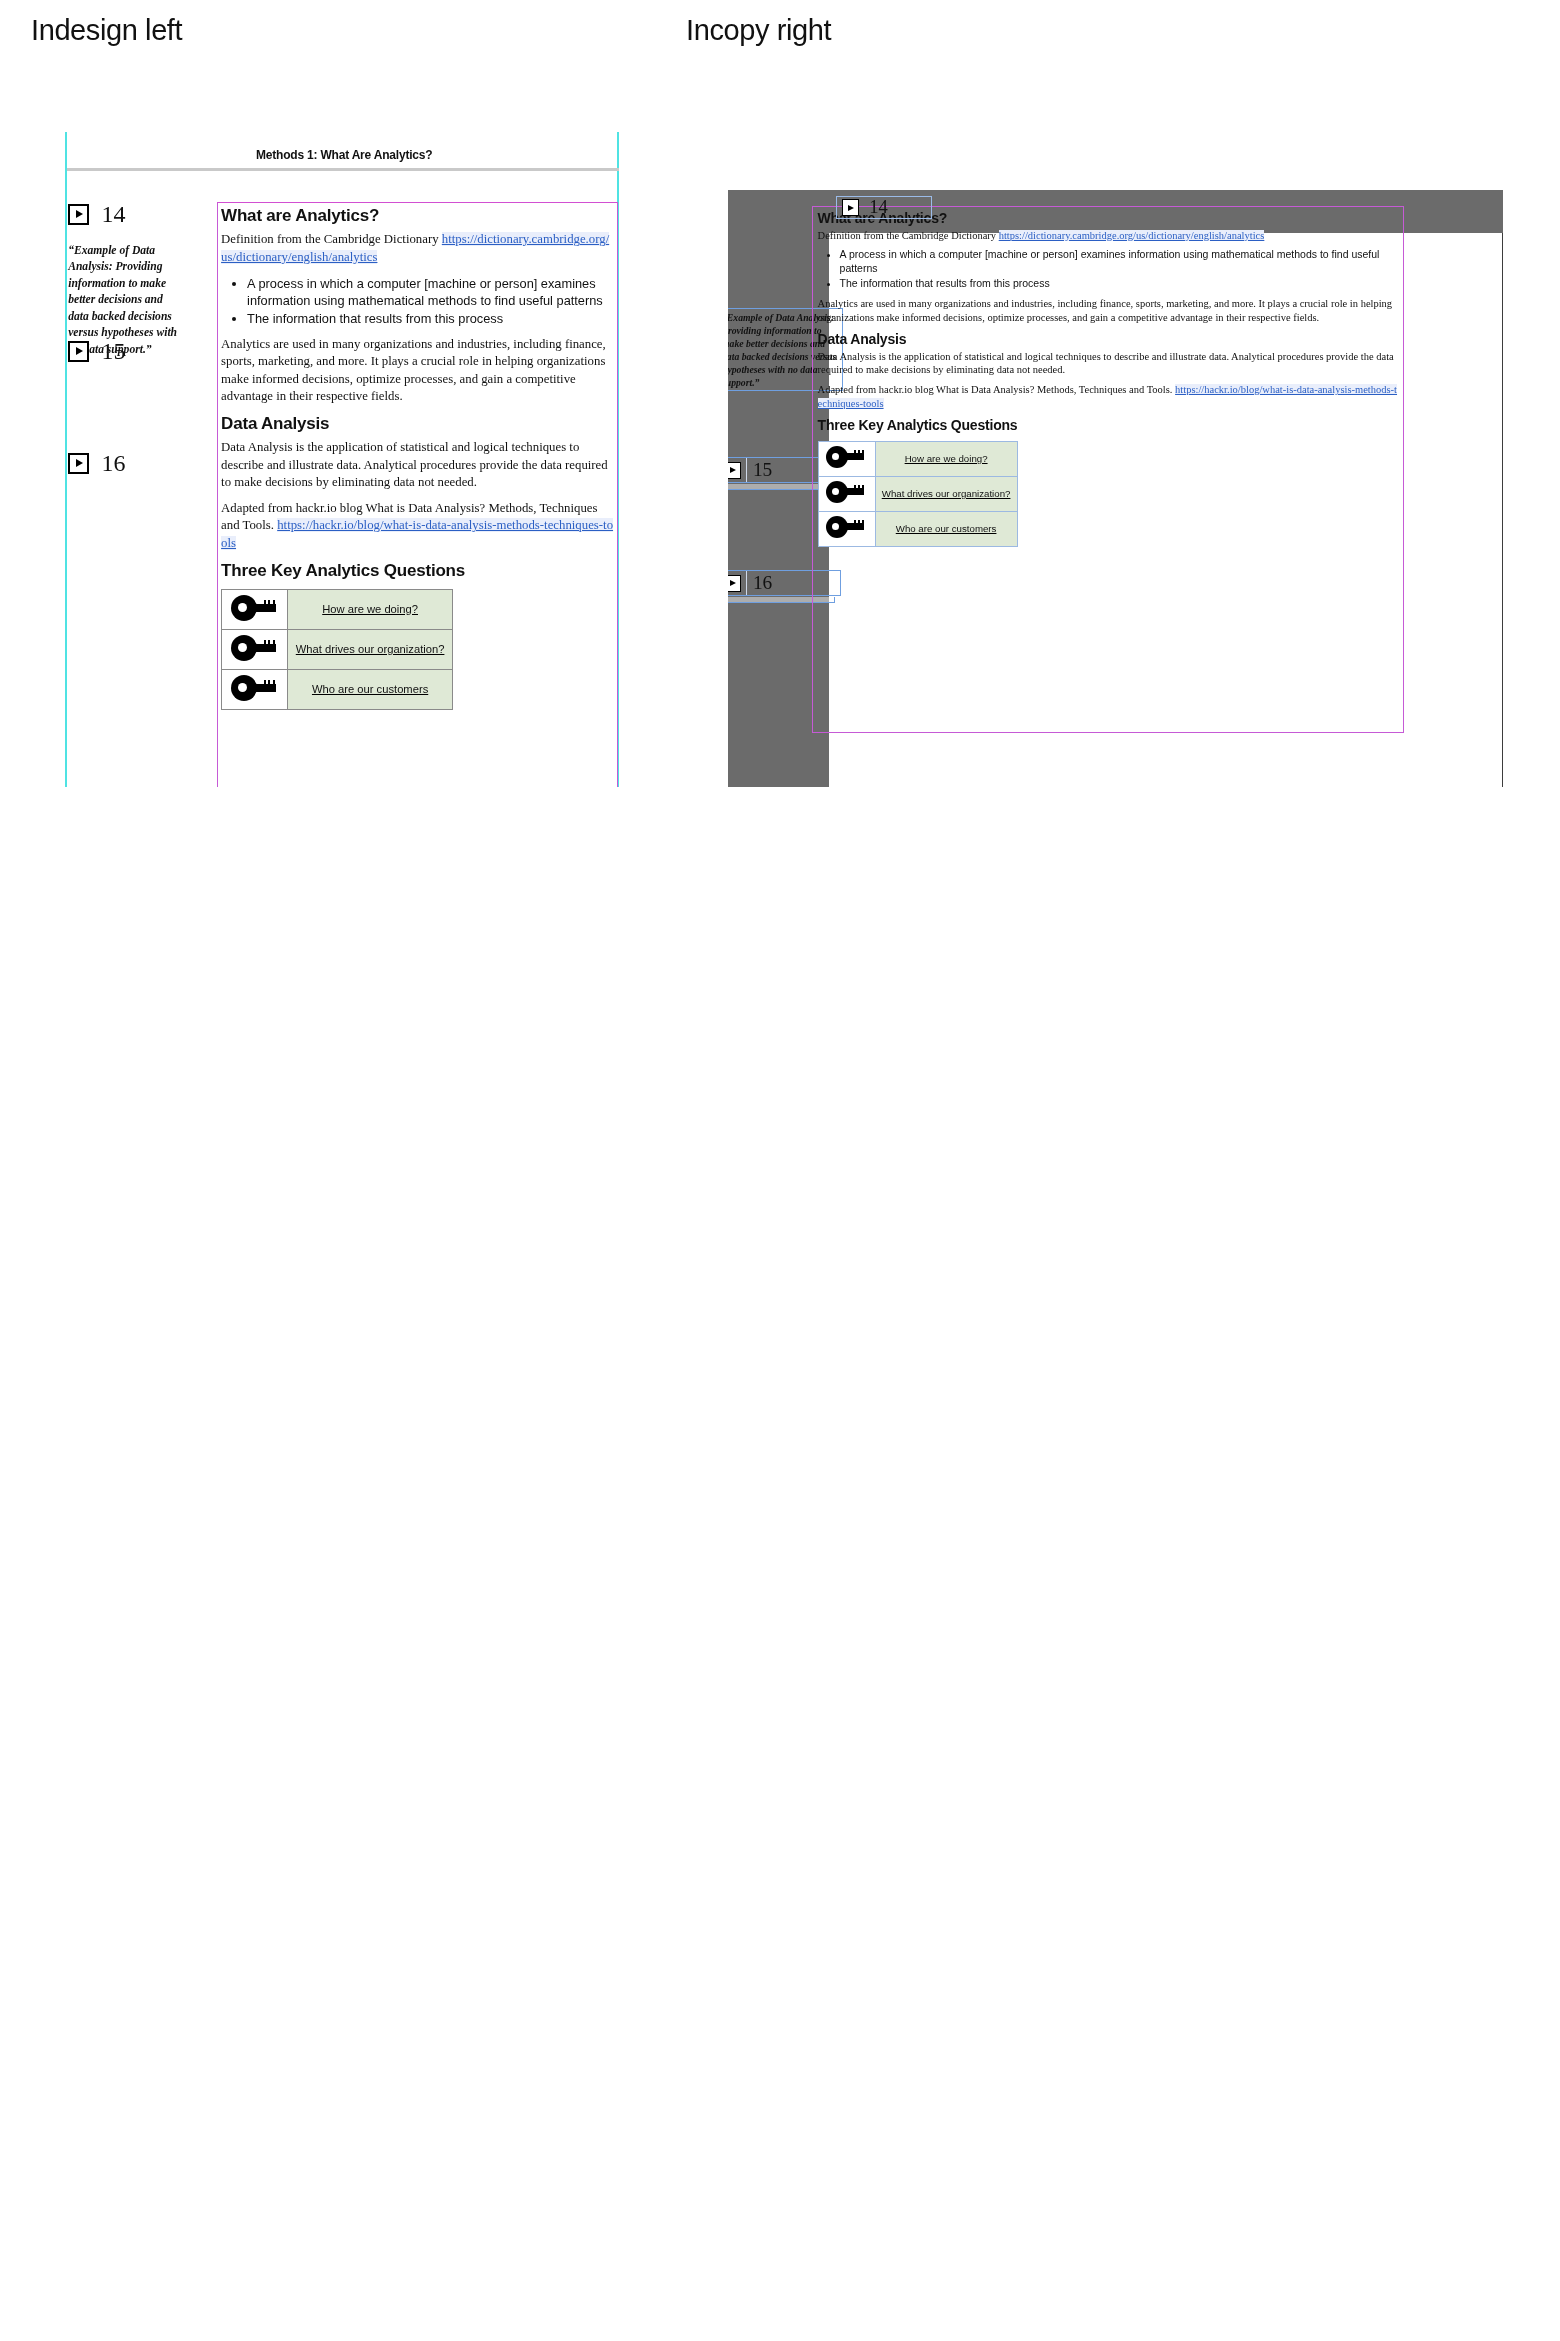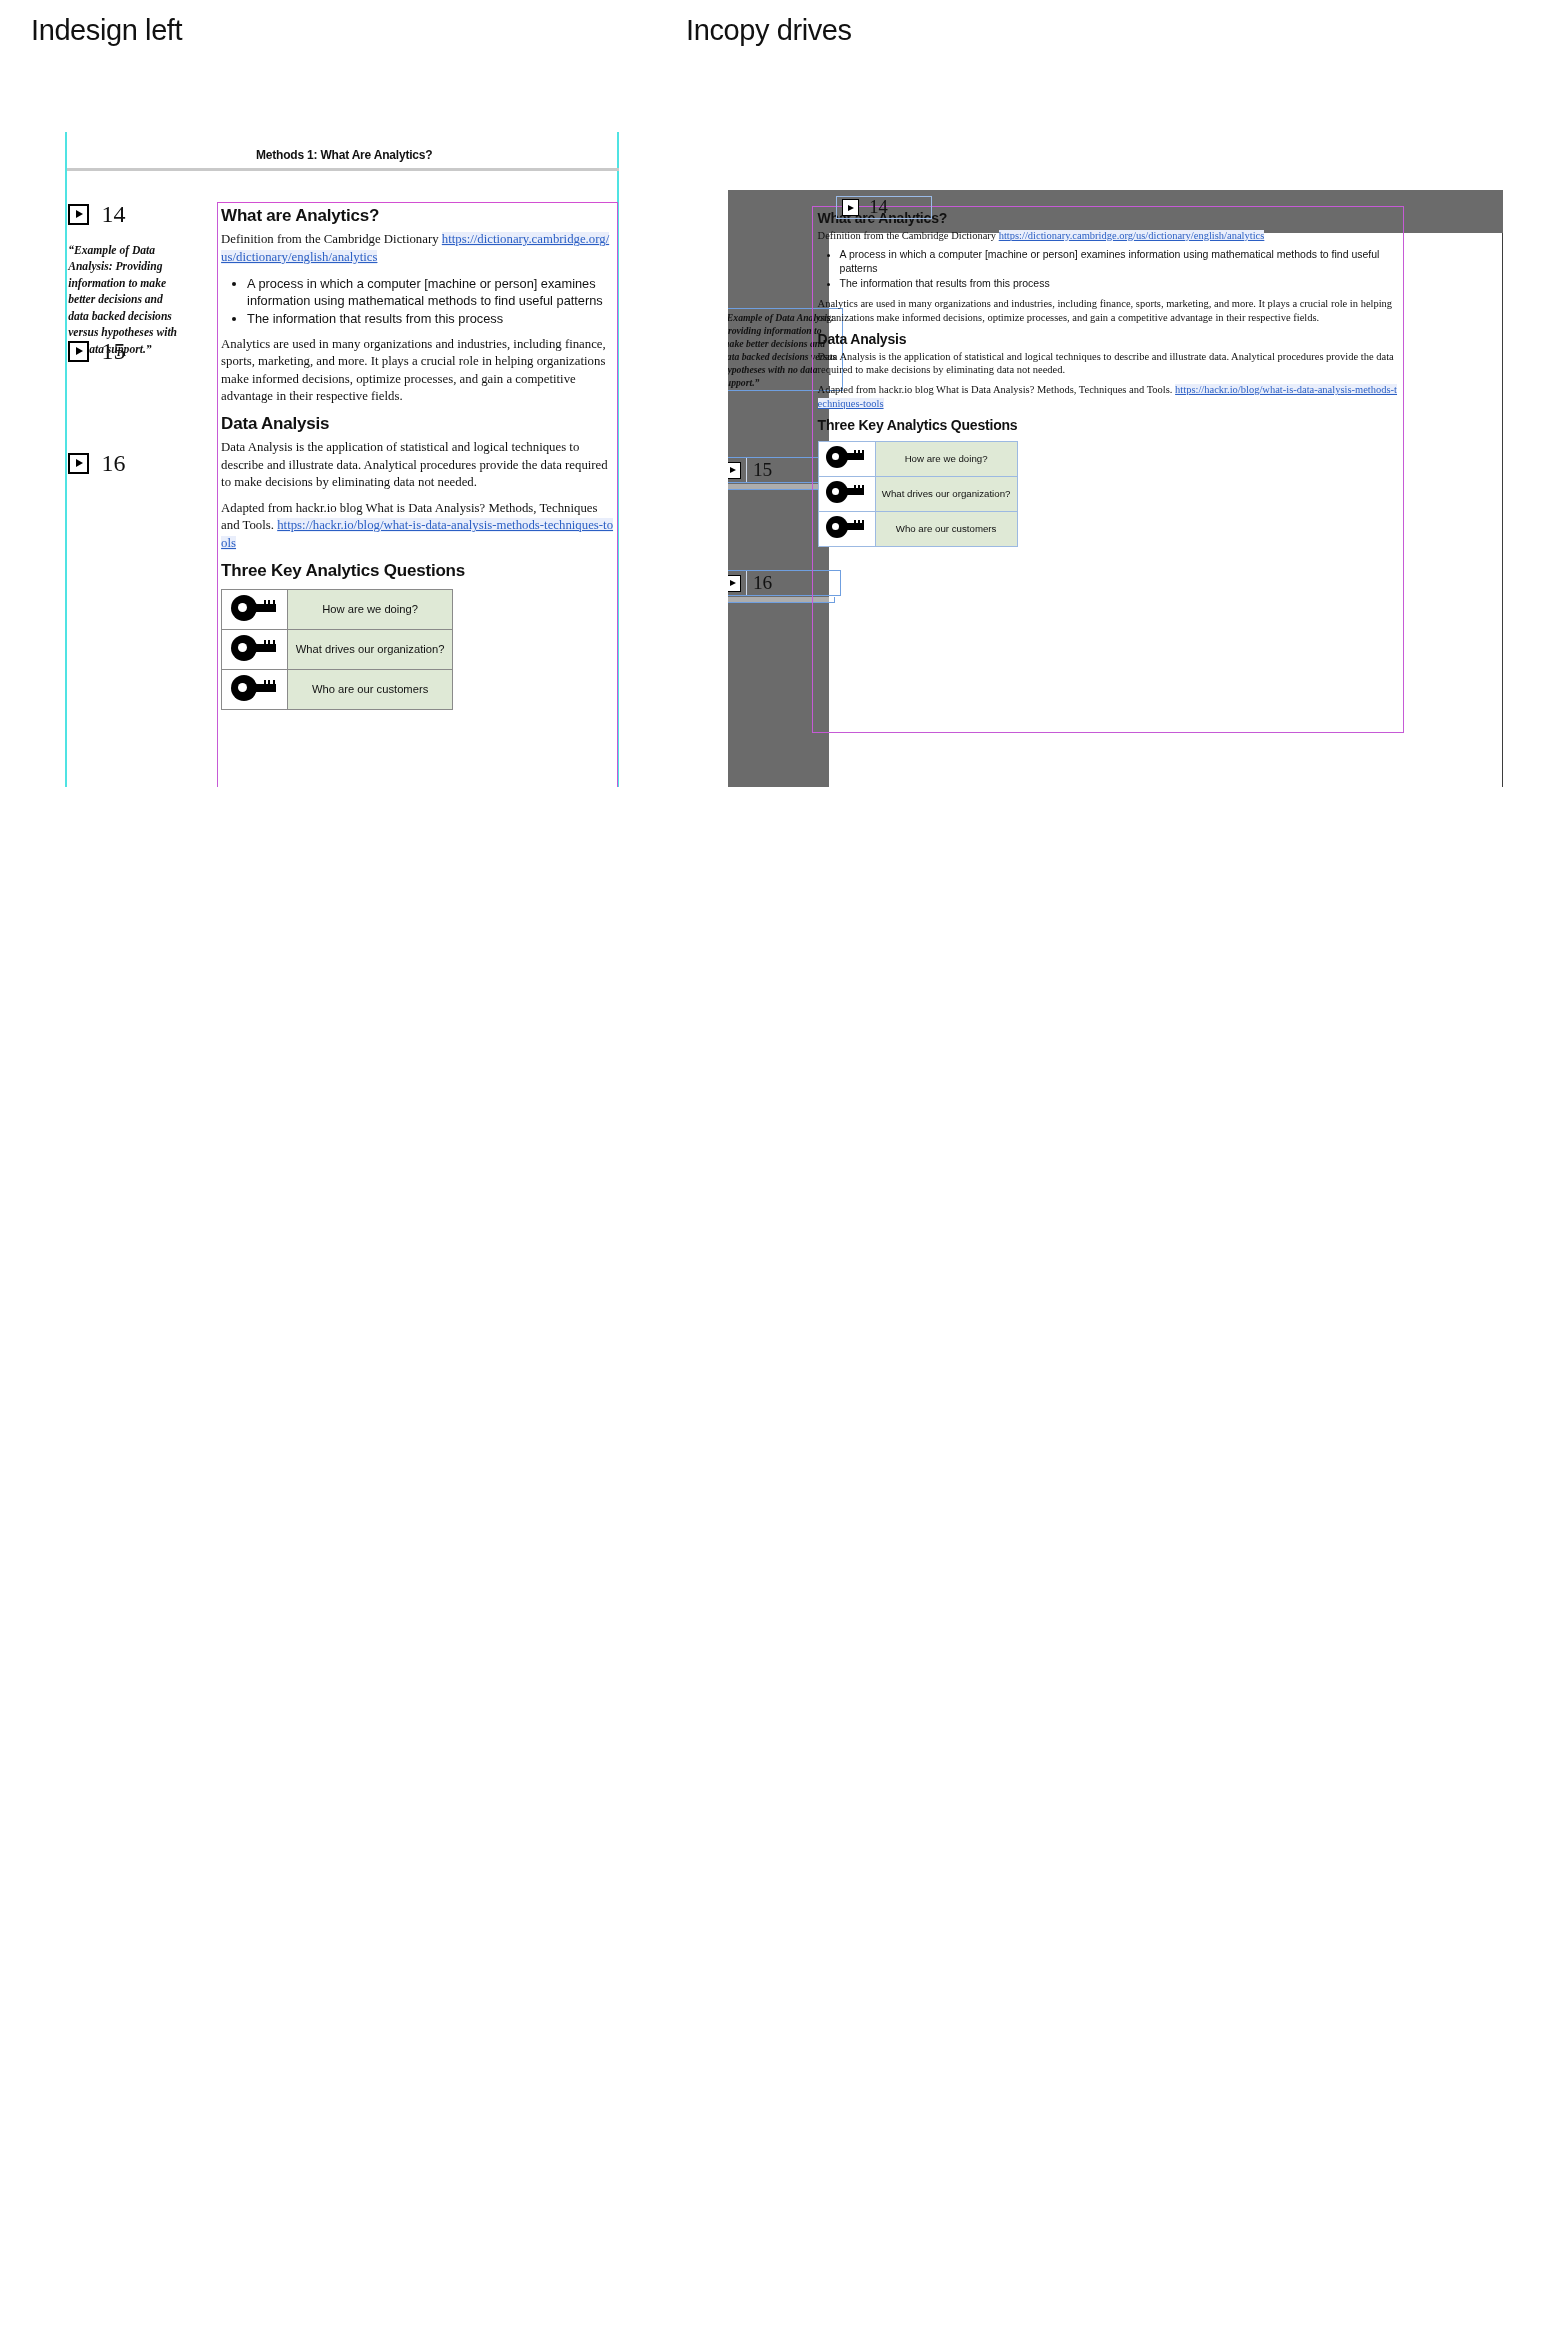--- a/index.html
+++ b/index.html
@@ -79,21 +79,21 @@
     color:#111;margin:0 0 8.5px 0;
   }
   .lnk{color:#2b5fc4;text-decoration:underline;background:#e9eefb;word-break:break-all;}
   ul.bullets{margin:0 0 8.5px 0;padding-left:26px;}
   ul.bullets li{
     font-family:Liberation Sans, sans-serif;font-size:12.8px;line-height:1.33;
     color:#111;margin-bottom:1.5px;
   }
 
   
-  table.keytable{border-collapse:collapse;width:232px;margin-top:8px;}
+  table.keytable{border-collapse:collapse;width:232px;margin-top:8px;text-decoration:underline;}
   table.keytable td{border:0.8px solid #8a8a8a;padding:0;vertical-align:middle;}
   td.key-cell{width:65px;height:39px;background:#ffffff;text-align:center;}
   td.q-cell{
     background:#dfe9d6;text-align:center;
     font-family:"Liberation Sans", sans-serif;font-size:11.2px;color:#111;
     padding:4.6px 6.2px;
   }
   .key-ico{display:inline-block;position:relative;width:48px;height:26px;}
   .key-ico .bow{
     position:absolute;left:0;top:0;width:26px;height:26px;border-radius:50%;
@@ -174,21 +174,21 @@
   table.keytable.ic td.q-cell{font-size:9.7px;padding:3.9px 5.4px;}
   table.keytable.ic .key-ico{width:42px;height:22.5px;}
   table.keytable.ic .key-ico .bow{width:22.5px;height:22.5px;}
   table.keytable.ic .key-ico .bow:after{left:6.2px;top:7px;width:7.7px;height:7.7px;}
   table.keytable.ic .key-ico .shaft{left:18.6px;top:7.7px;width:20px;height:7px;}
 </style>
 </head>
 <body>
 
 <div class="caption" id="cap-left">Indesign left</div>
-<div class="caption" id="cap-right">Incopy drives</div>
+<div class="caption" id="cap-right">Incopy right</div>
 
 <div id="indesign-panel">
 
   <div class="guide-v" id="guide-left"></div>
   <div class="guide-v" id="guide-right"></div>
 
   <div id="id-runhead">Methods 1: What Are Analytics?</div>
   <div id="id-runhead-rule"></div>
 
   <div id="id-margin">

